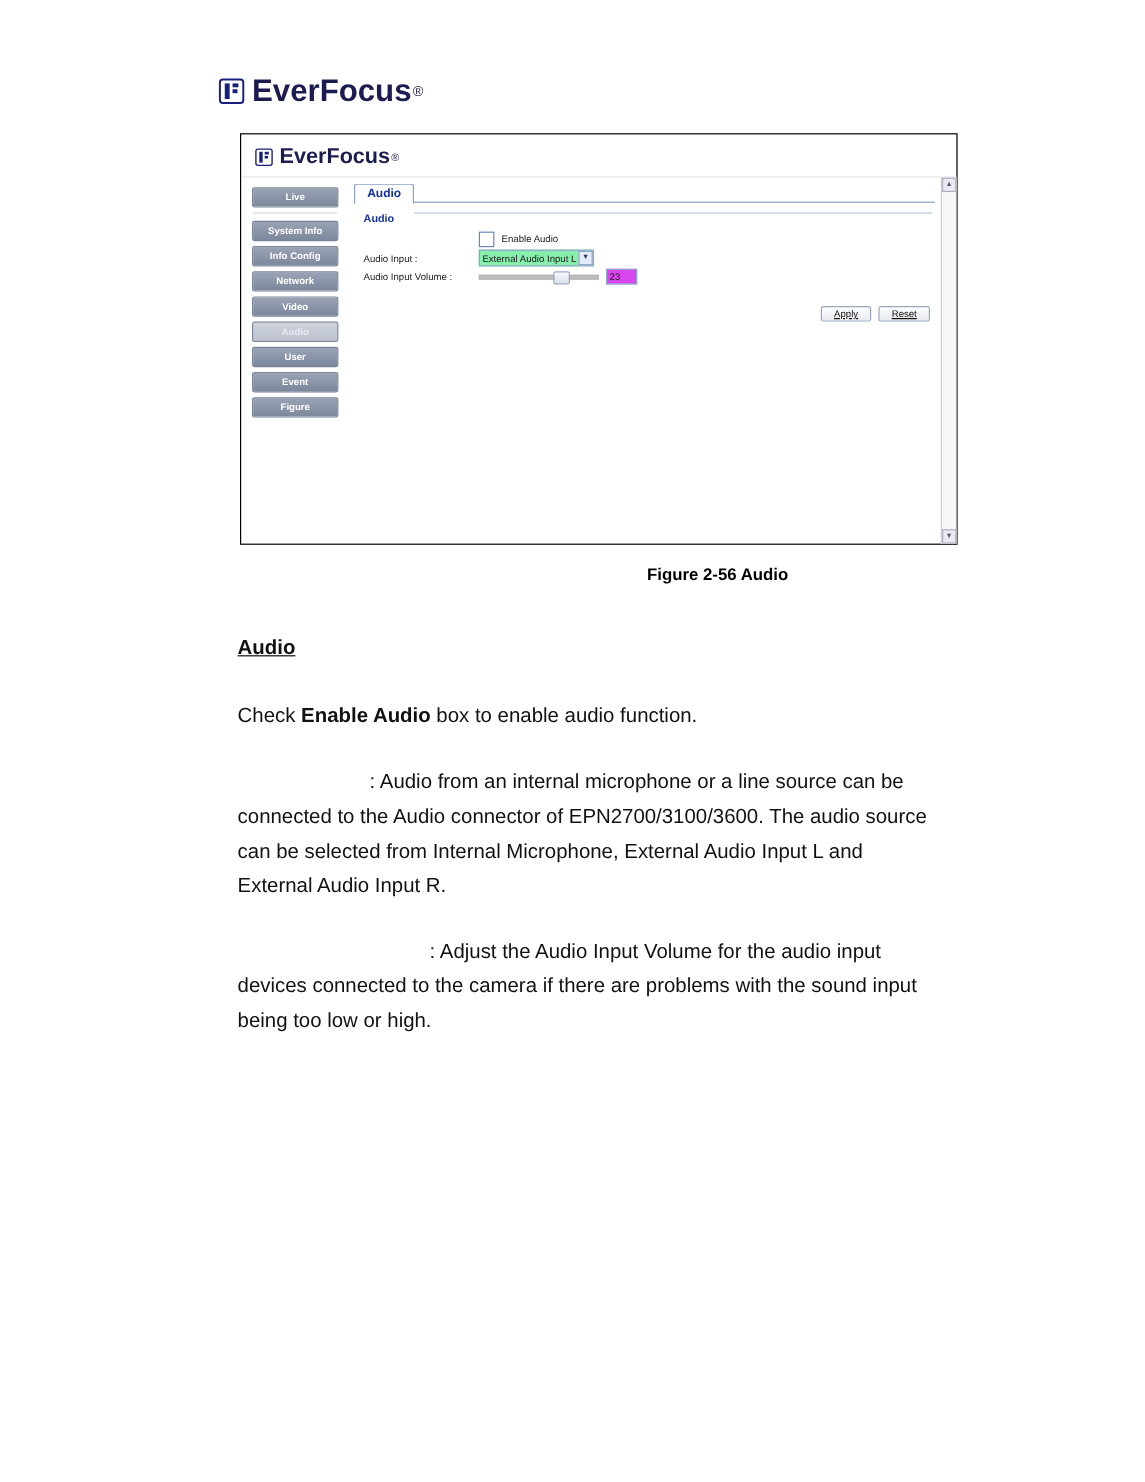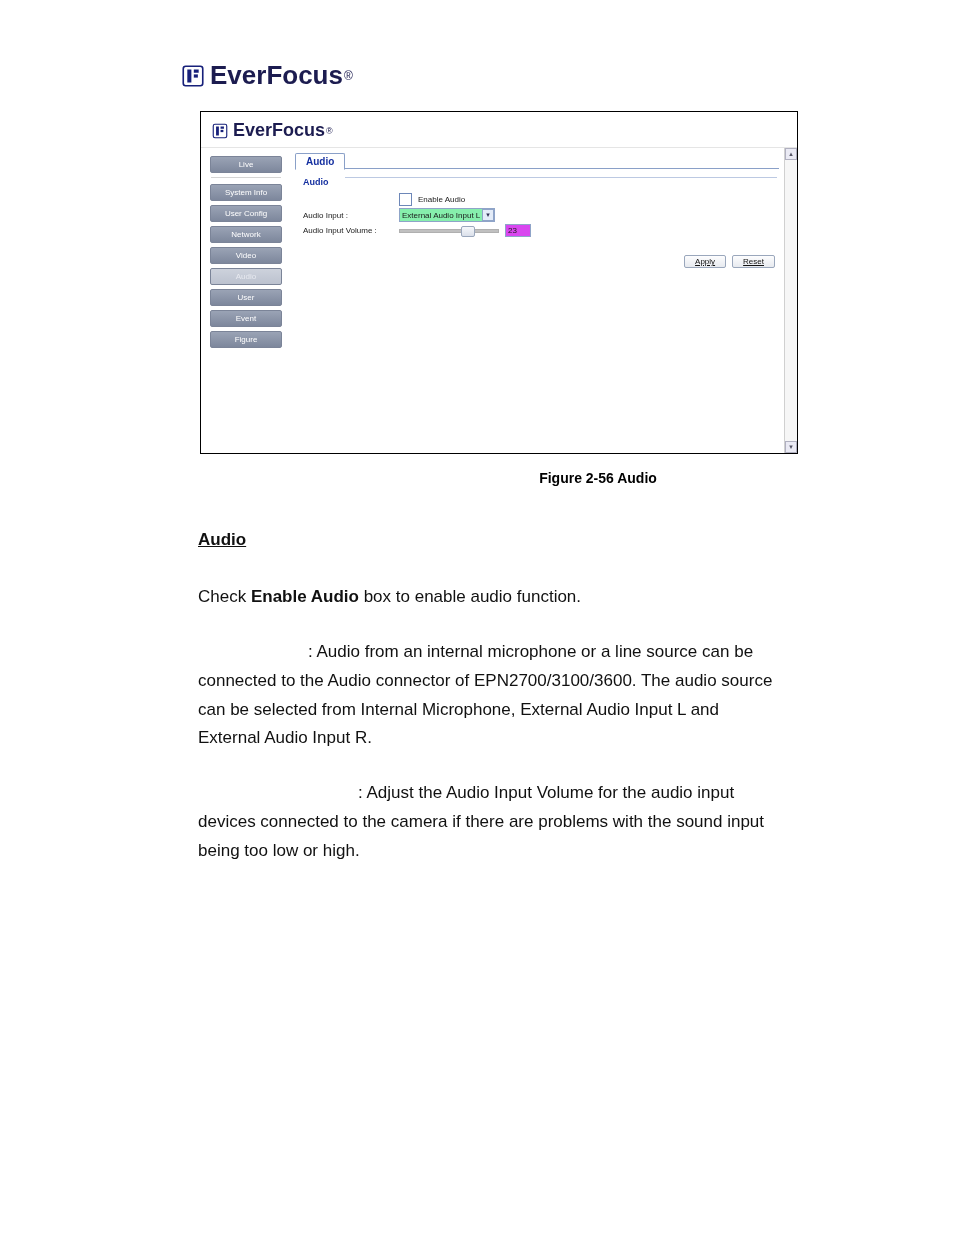--- a/index.html
+++ b/index.html
@@ -90,21 +90,21 @@
   }
   .side-btn {
     display: block;
     width: 70px;
     margin: 0 auto 4px auto;
     background: linear-gradient(#9aa3b5, #7d879c);
     border: 1px solid #7b8498;
     border-radius: 2px;
     color: #fff;
     font-size: 8px;
-    font-weight: normal;
+    font-weight: bold;
     text-align: center;
     padding: 3px 0;
     cursor: pointer;
     white-space: nowrap;
   }
   .side-btn.active {
     background: linear-gradient(#cdd2dc, #bcc2cf);
     color: #e8eaf0;
   }
   .side-sep {
@@ -300,21 +300,21 @@
       <span class="brand-text">EverFocus</span>
       <span class="brand-reg">®</span>
     </div>
 
     <div class="shot-body">
 
       <div class="sidebar">
         <div class="side-btn">Live</div>
         <div class="side-sep"></div>
         <div class="side-btn">System Info</div>
-        <div class="side-btn">User Config</div>
+        <div class="side-btn">Info Config</div>
         <div class="side-btn">Network</div>
         <div class="side-btn">Video</div>
         <div class="side-btn active">Audio</div>
         <div class="side-btn">User</div>
         <div class="side-btn">Event</div>
         <div class="side-btn">Figure</div>
       </div>
 
       <div class="mainpanel">
         <span class="tab">Audio</span>

